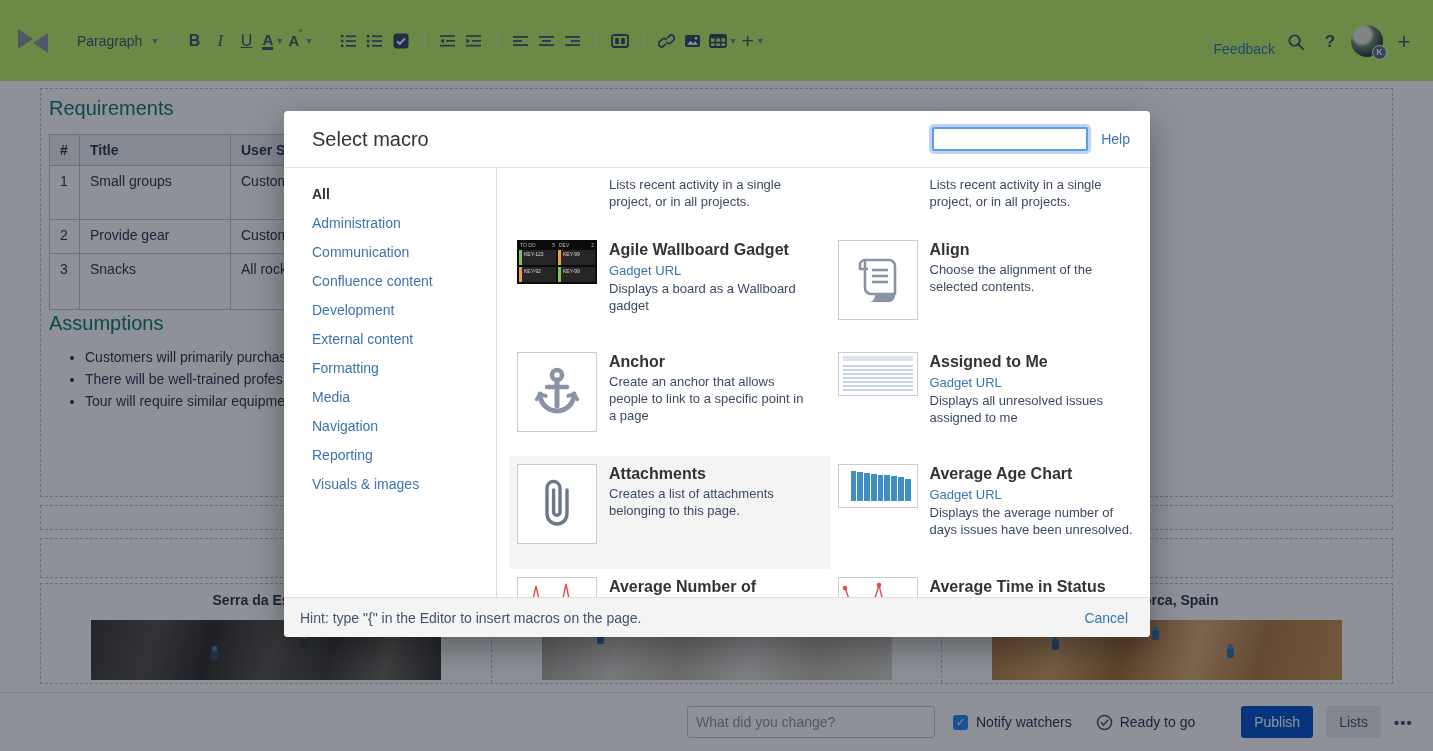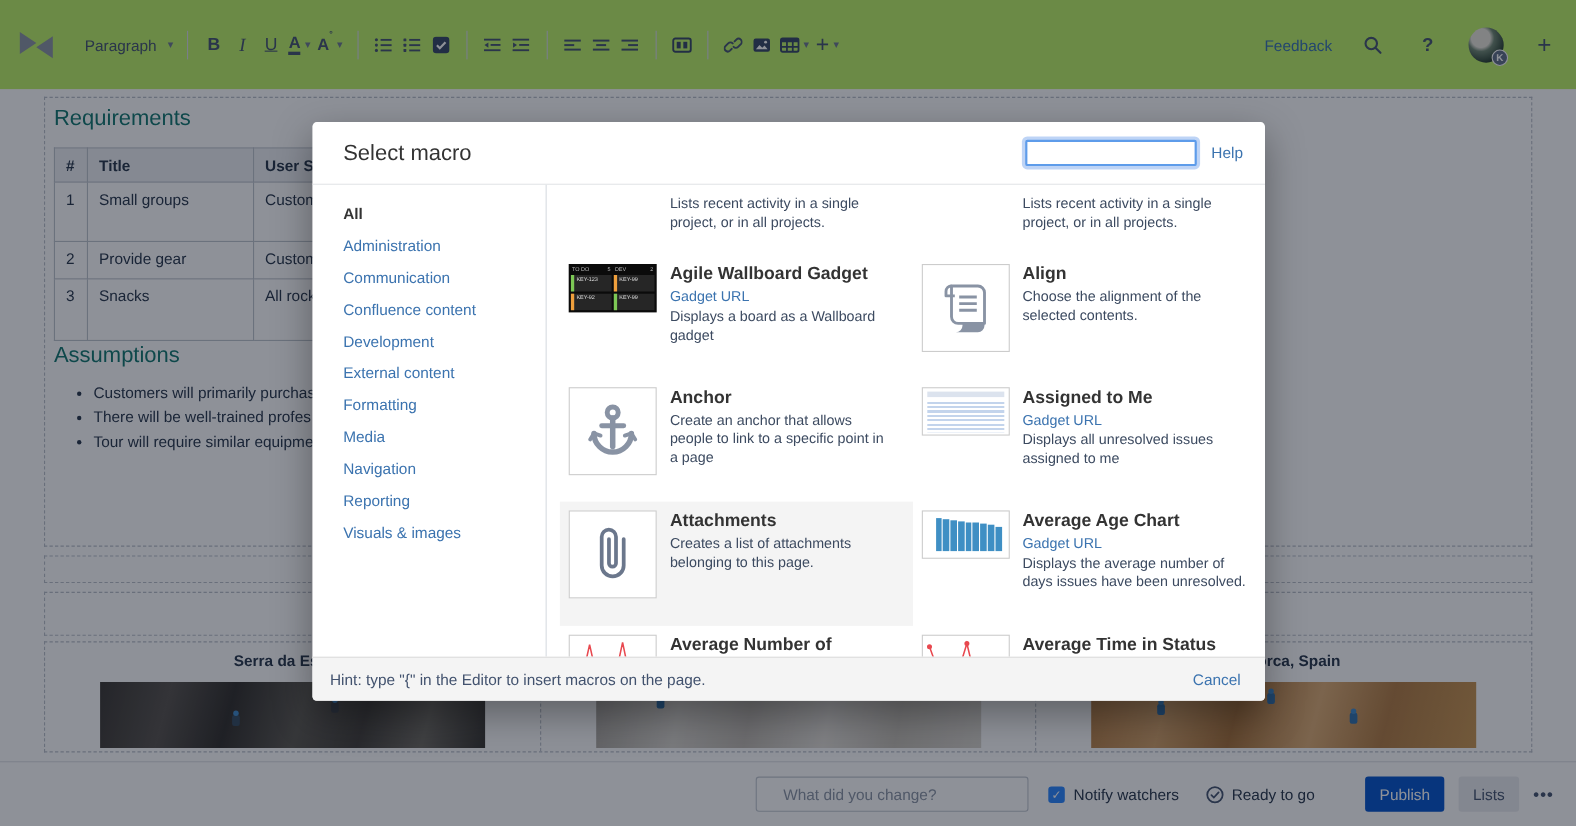--- a/index.html
+++ b/index.html
@@ -23,21 +23,21 @@
   .tb-btn svg { display:block; }
   .chev { font-size:10px; color:#6b778c; margin-left:4px; }
   .para-label { font-size:14px; color:#42526e; margin-right:6px; }
   .sep { width:1px; height:26px; background:#d8dce3; margin:0 10px; flex:none; }
   .b-glyph { font-weight:bold; font-size:16px; }
   .i-glyph { font-style:italic; font-family:"Liberation Serif",serif; font-size:17px; }
   .u-glyph { text-decoration:underline; font-size:16px; }
   .a-color { display:inline-block; font-size:15px; font-weight:bold; border-bottom:3px solid #42526e; line-height:15px; }
   .a-more  { font-size:15px; font-weight:bold; position:relative; }
   .a-more sup { font-size:8px; position:relative; top:-5px; }
-  .tb-right { margin-left:auto; display:flex; align-items:center; gap:24px; }
+  .tb-right { margin-left:auto; display:flex; align-items:flex-end; gap:8px; }
   .feedback-link { color:#3572b0; font-size:14px; text-decoration:none; }
   .q-help { font-size:17px; font-weight:bold; color:#42526e; }
   .avatar { position:relative; width:32px; height:32px; border-radius:50%;
     background:radial-gradient(circle at 35% 30%, #e8e4da 0 28%, #6d8570 40%, #23392c 75%);
     flex:none; }
   .avatar-badge { position:absolute; right:-4px; bottom:-3px; width:15px; height:15px;
     border-radius:50%; background:#5e6c84; color:#fff; font-size:9px; font-weight:bold;
     display:flex; align-items:center; justify-content:center; border:1px solid #fff; }
   .plus-top { font-size:22px; color:#42526e; font-weight:400; }
 
@@ -63,21 +63,21 @@
   .g-img-1 { background:linear-gradient(105deg,#38342f 0%,#55504a 18%,#2e2b27 34%,#5a564e 52%,#403c36 68%,#6b675e 84%,#34312c 100%); }
   .g-img-2 { background:linear-gradient(100deg,#a9a49c 0%,#d8d4cc 22%,#bfb9b0 40%,#e3dfd8 60%,#c5bfb5 78%,#d9d5cd 100%); }
   .g-img-3 { background:linear-gradient(105deg,#b57c42 0%,#d3a066 20%,#a66f36 38%,#dcab72 58%,#b07a40 76%,#c9954f 100%); }
   .climber { position:absolute; width:7px; height:10px; border-radius:2px; background:#2e6ea8; }
   .climber::before { content:""; position:absolute; top:-4px; left:1px; width:5px; height:5px; border-radius:50%; background:#3c87c8; }
 
   
   .bottom-bar { position:absolute; left:0; right:0; bottom:0; height:59px; background:#fff;
     border-top:1px solid #dfe1e6; display:flex; align-items:center; padding-right:12px; }
   .change-input { margin-left:687px; width:248px; height:32px; border:1px solid #c1c7d0; border-radius:3px;
-    padding:0 24px; font-size:14px; font-family:"Liberation Sans",sans-serif; color:#14532d; background:#fff; }
+    padding:0 8px; font-size:14px; font-family:"Liberation Sans",sans-serif; color:#14532d; background:#fff; }
   .change-input::placeholder { color:#8a94a4; }
   .notify-wrap { display:flex; align-items:center; gap:8px; margin-left:18px; }
   .checkbox { width:15px; height:15px; border-radius:3px; background:#2684ff; color:#fff; font-size:11px;
     display:flex; align-items:center; justify-content:center; }
   .bar-label { font-size:14px; color:#253449; }
   .ready-wrap { display:flex; align-items:flex-start; gap:7px; margin-left:24px; }
   .btn { border:none; border-radius:3px; font-size:14px; font-family:"Liberation Sans",sans-serif;
     height:32px; padding:0 13px; cursor:pointer; }
   .btn-publish { background:#0747a6; background:#0052cc; color:#fff; margin-left:46px; }
   .btn-close { background:#ebecf0; color:#42526e; margin-left:13px; }

